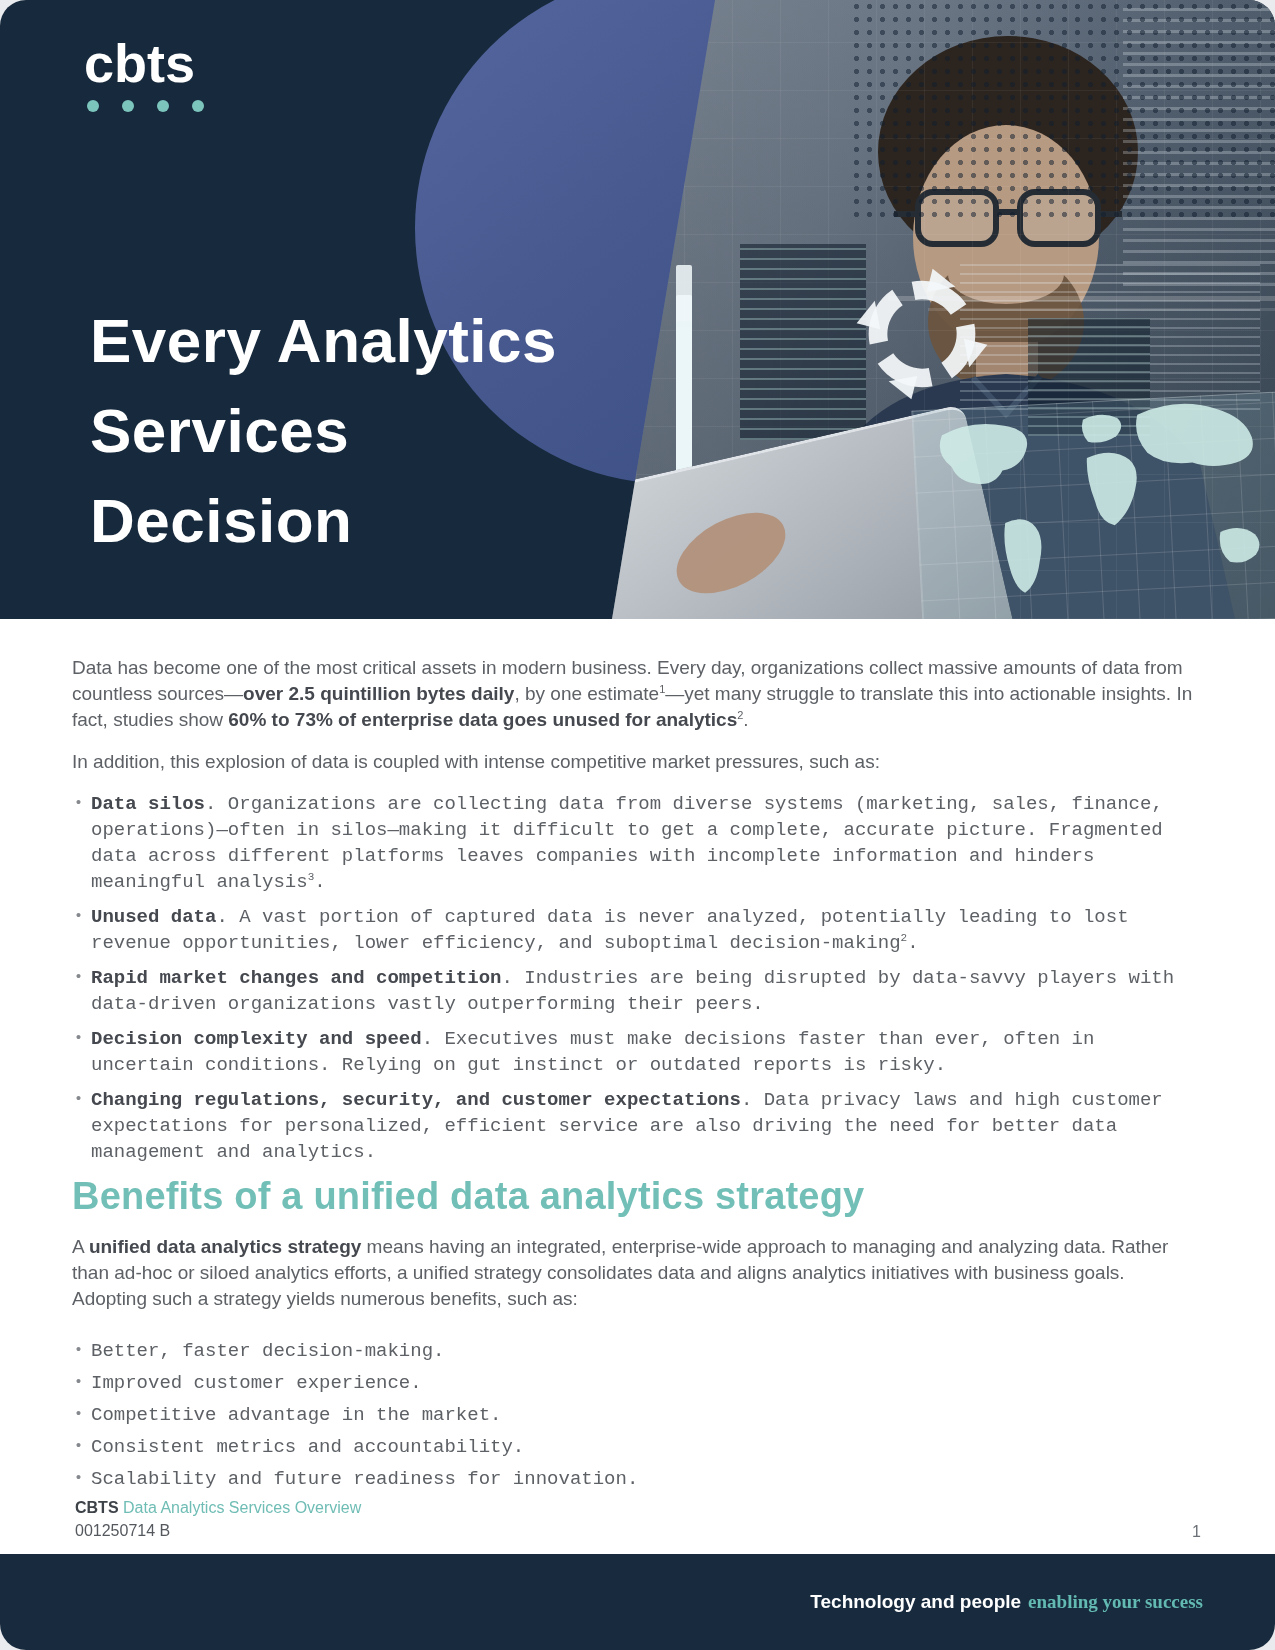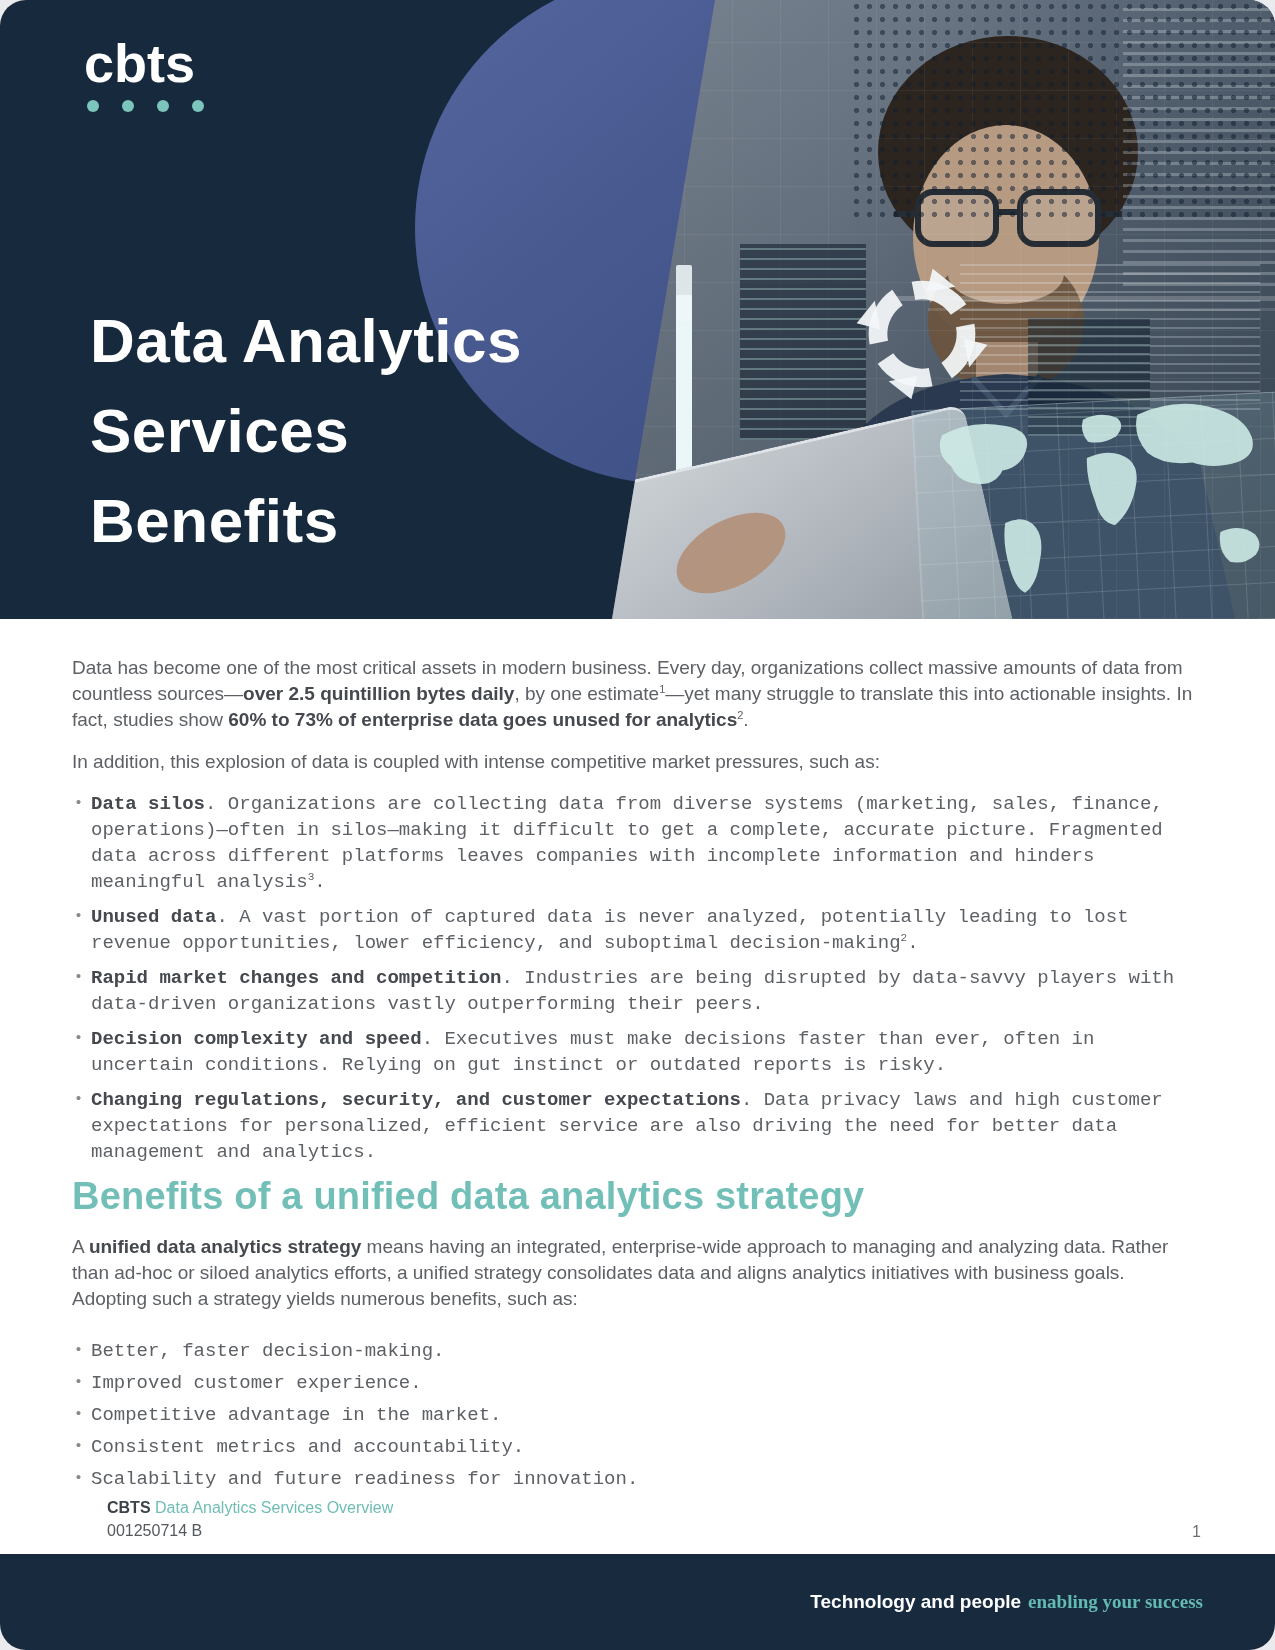--- a/index.html
+++ b/index.html
@@ -68,21 +68,21 @@
   .main p{margin:0 0 16px 0;}
   .b{font-weight:700;color:#45494f;}
   sup{font-size:11px;line-height:0;vertical-align:super;}
   ul.bullets{list-style:none;margin:0;padding:0;font-family:Liberation Mono, monospace;}
   ul.bullets li{position:relative;padding-left:19px;margin-bottom:9px;}
   ul.bullets li::before{content:"\2022";position:absolute;left:2px;top:0;color:#85898d;font-size:15px;}
   ul.benefits li{margin-bottom:6px;}
   .section-heading{margin:2px 0 16px 0;color:#72bfb7;font-size:38px;line-height:44px;font-weight:700;letter-spacing:.2px;}
   .benefits-intro{margin-bottom:26px !important;}
   
-  .footer-meta{position:absolute;left:75px;top:1496px;font-size:16px;line-height:23px;color:#55595e;margin-left:32px;}
+  .footer-meta{position:absolute;left:75px;top:1496px;font-size:16px;line-height:23px;color:#55595e;}
   .doc-brand{font-weight:700;color:#3d4349;}
   .doc-title{color:#6fbdb5;}
   .page-number{position:absolute;right:74px;top:1523px;font-size:16px;color:#6b7076;}
   .bottom-bar{position:absolute;left:0;top:1554px;width:1275px;height:96px;background:#182b3e;
     display:flex;align-items:center;justify-content:flex-end;padding-right:72px;box-sizing:border-box;
     font-size:19px;font-weight:700;}
   .tagline-left{color:#ffffff;margin-right:7px;}
   .tagline-right{color:#63bab2;font-family:Liberation Serif, serif;}
 </style>
 </head>
@@ -165,23 +165,23 @@
       <span class="logo-text">cbts</span>
       <div class="logo-dots">
           <i></i>
           <i></i>
           <i></i>
           <i></i>
         </div>
     </div>
 
     <h1 class="hero-title">
-      <span class="t-line">Data Analytics</span>
+      <span class="t-line">Every Analytics</span>
       <span class="t-line">Services</span>
-      <span class="t-line">Benefits</span>
+      <span class="t-line">Decision</span>
     </h1>
   </header>
 
   <main class="main">
     <p><span>Data has become one of the most critical assets in modern business. Every day, organizations collect massive amounts of data from countless sources—</span><span class="b">over 2.5 quintillion bytes daily</span><span>, by one estimate</span><sup>1</sup><span>—yet many struggle to translate this into actionable insights. In fact, studies show </span><span class="b">60% to 73% of enterprise data goes unused for analytics</span><sup>2</sup><span>.</span></p>
     <p>In addition, this explosion of data is coupled with intense competitive market pressures, such as:</p>
 
     <ul class="bullets">
 
         <li><span><span class="b">Data silos</span><span>. Organizations are collecting data from diverse systems (marketing, sales, finance, operations)—often in silos—making it difficult to get a complete, accurate picture. Fragmented data across different platforms leaves companies with incomplete information and hinders meaningful analysis</span><sup>3</sup><span>.</span></span></li>

